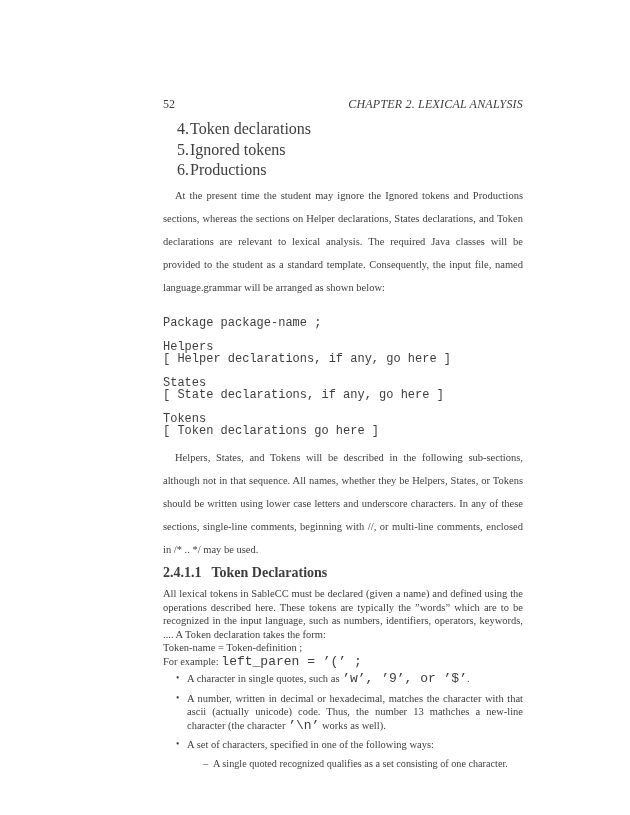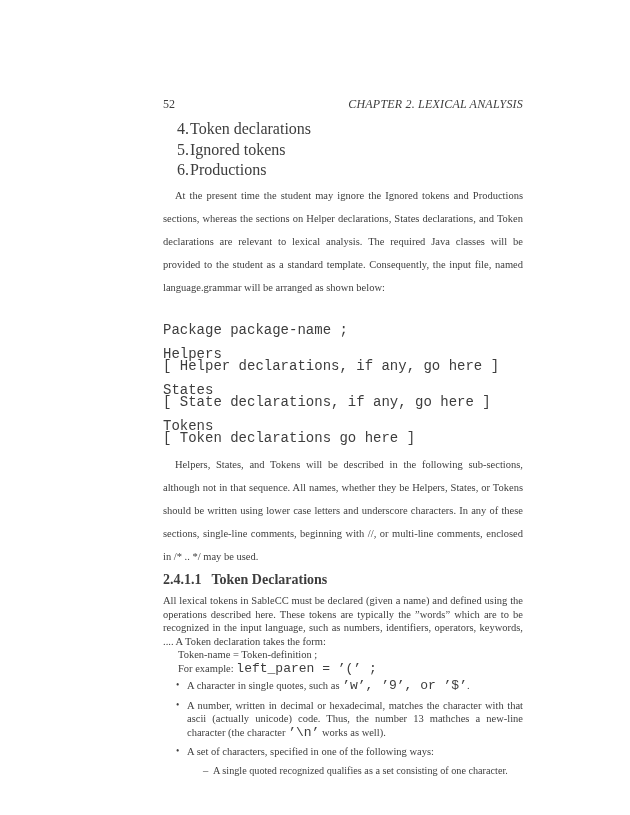--- a/index.html
+++ b/index.html
@@ -22,30 +22,30 @@
   .nitem { margin-left: 14px; font-size: 16px; line-height: 14px; margin-bottom: 6.5px; }
   .nnum { display: inline-block; width: 13px; }
 
   .para { margin: 0; font-size: 10.5px; line-height: 23px; text-align: justify; }
   .indent { text-indent: 12px; }
   .p1 { margin-top: 6px; }
   .p2 { margin-top: 9px; }
   .p3 { margin-top: 8px; line-height: 13.5px; }
 
   .code {
-    margin: 25px 0 0 0;
+    margin: 18px 0 0 0;
     font-family: "Liberation Mono", monospace;
-    font-size: 14px; line-height: 12.1px;
+    font-size: 12px; line-height: 12.1px;
     white-space: pre; color: #3d3d3d;
   }
 
   .subsub-heading { margin-top: 5px; font-size: 14px; font-weight: bold; line-height: 13px; }
   .subsub-heading .sec-num { margin-right: 10px; }
 
-  .form-line { margin-left: 15px; font-size: 10.5px; line-height: 13.5px; }
+  .form-line { margin-left: 0; font-size: 10.5px; line-height: 13.5px; }
 
   .mono { font-family: "Liberation Mono", monospace; font-size: 13px; }
 
   .bullets { margin-top: 4px; }
   .bitem { display: flex; margin-left: 13px; margin-bottom: 6px; font-size: 10.5px; line-height: 13.4px; }
   .bmark { flex: none; width: 11px; font-size: 9.5px; line-height: 13.4px; }
   .btext { flex: 1; text-align: justify; }
   .bitem.sub { margin-left: 40px; margin-top: 5px; margin-bottom: 0; }
   .bitem.sub .bmark { width: 10px; font-size: 10.5px; }
   .bitem.sub .btext { text-align: left; white-space: nowrap; font-size: 10.2px; }

